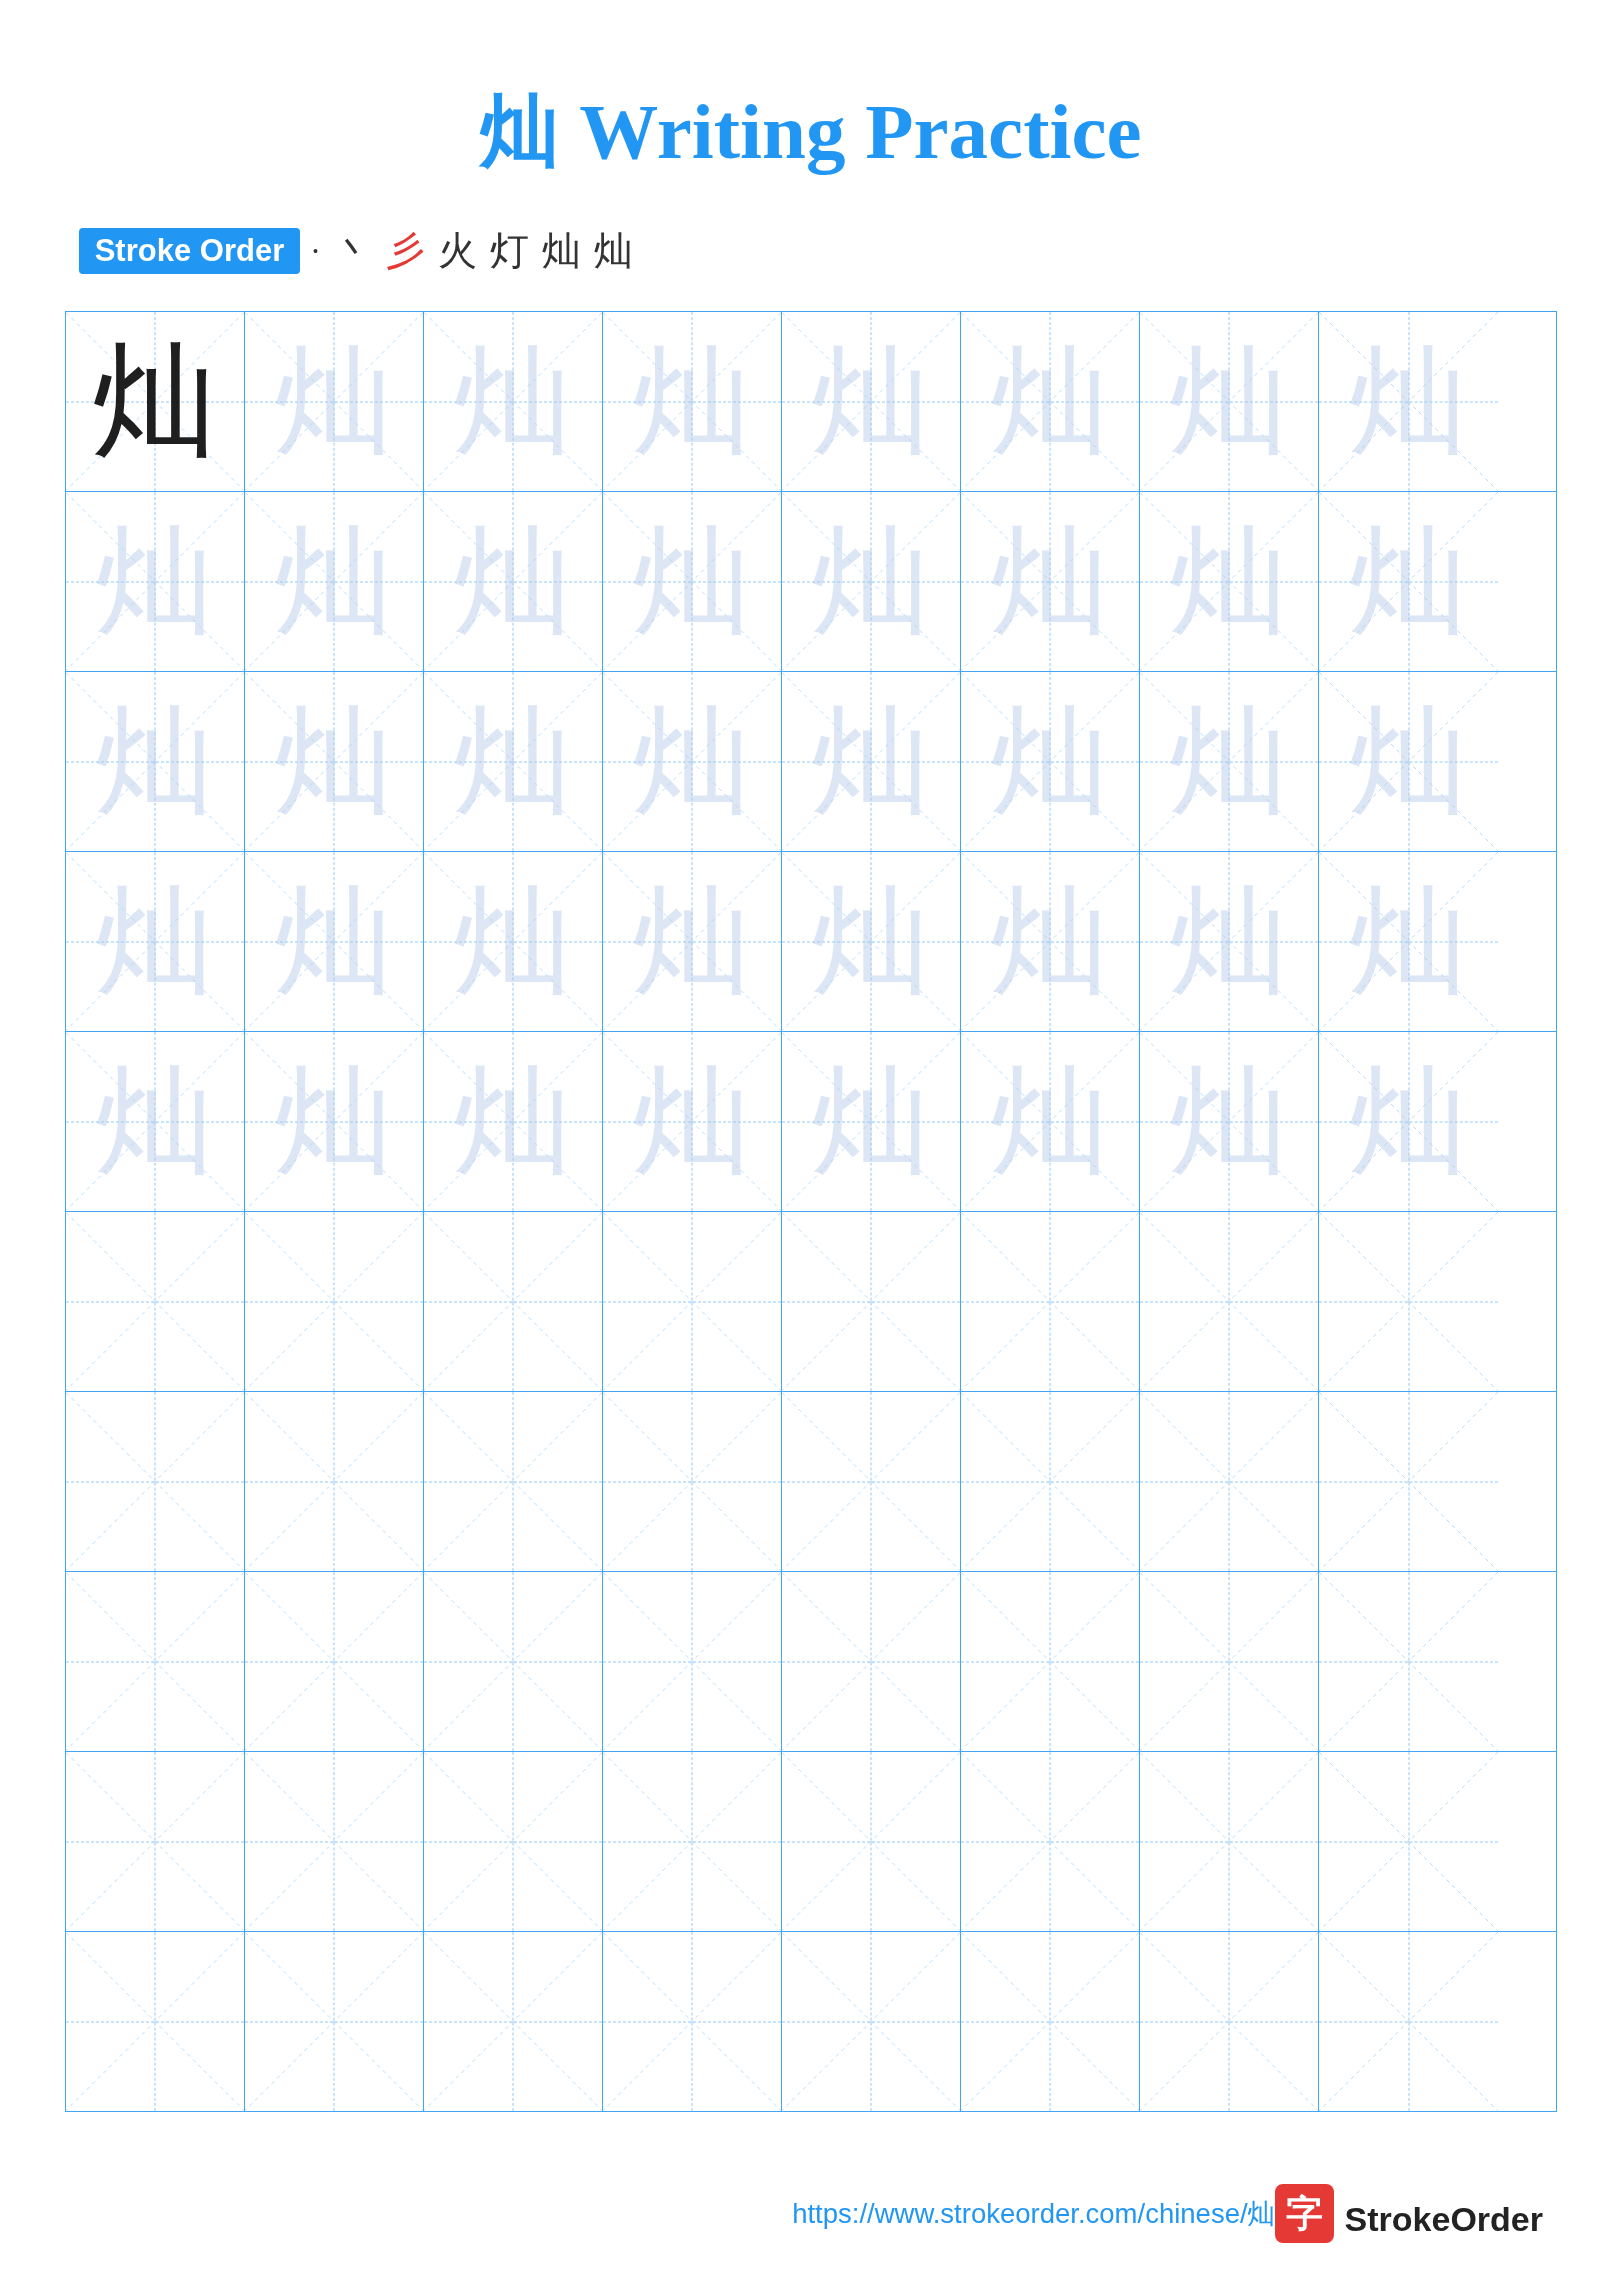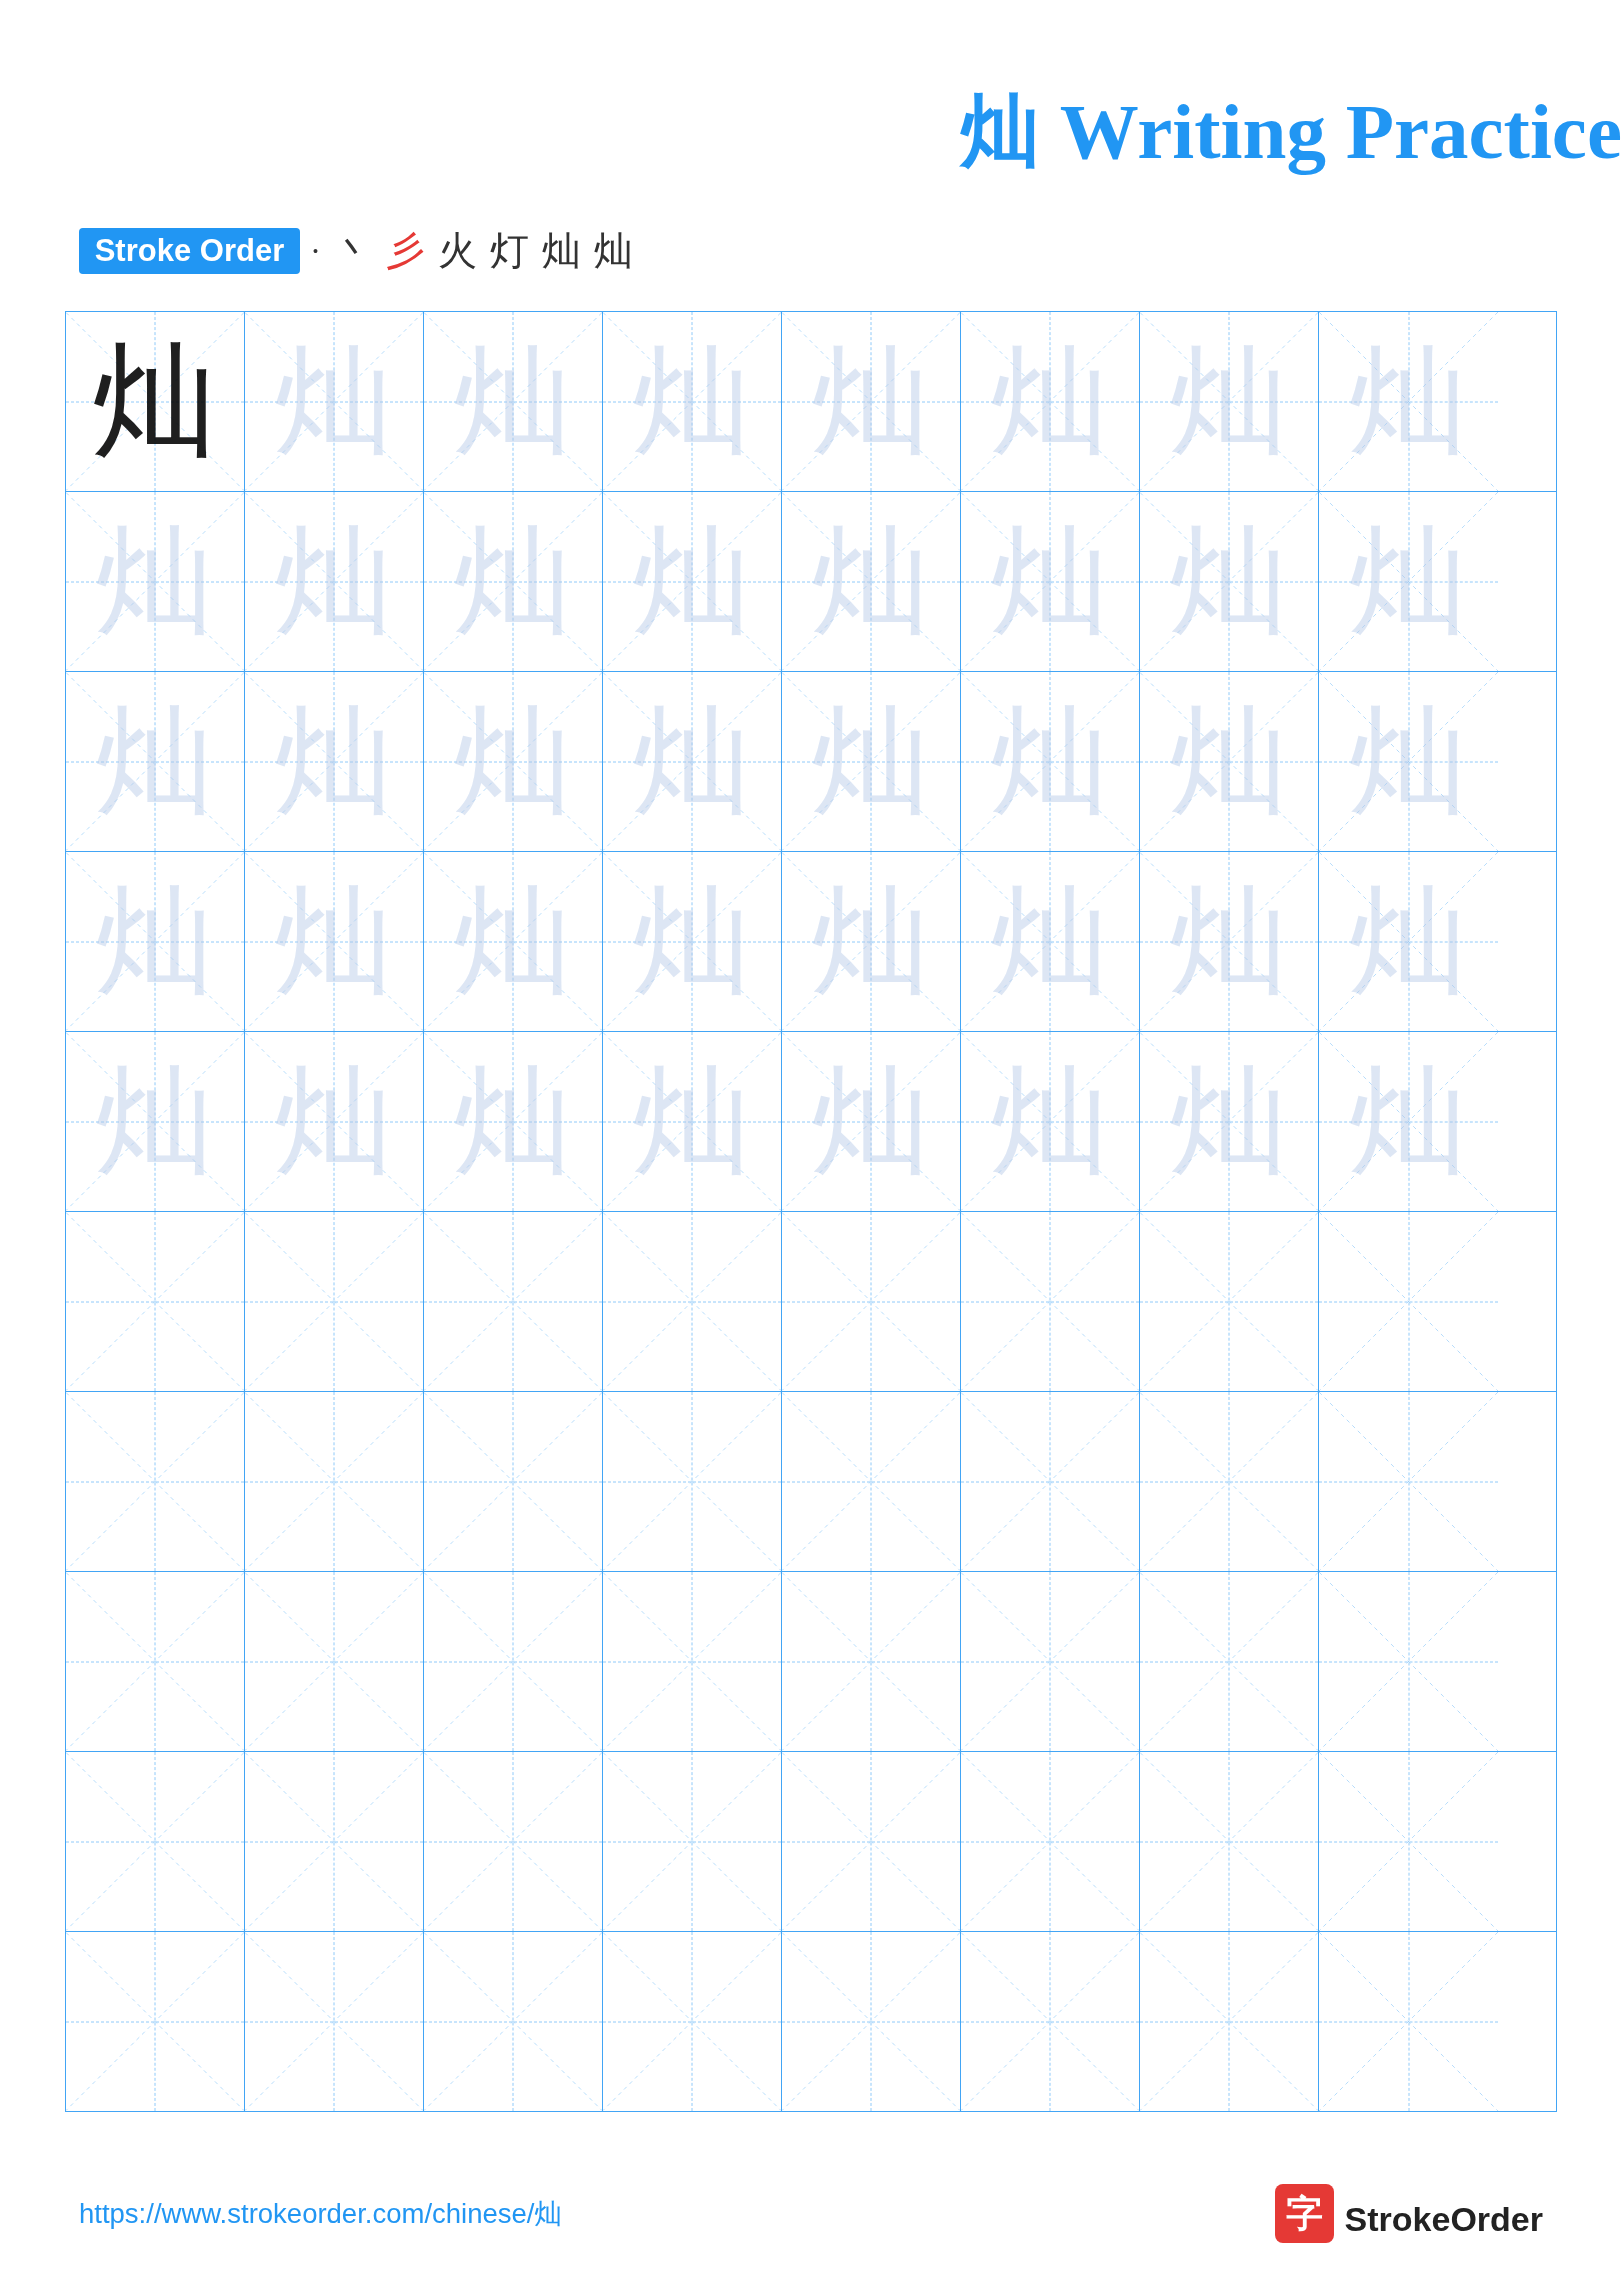--- a/index.html
+++ b/index.html
@@ -6,21 +6,21 @@
 
     body {
       background: #ffffff;
       width: 1622px;
       height: 2295px;
       font-family: serif;
       position: relative;
     }
 
     .page-title {
-      text-align: right;
+      text-align: center;
       padding-top: 79px;
       margin-bottom: 39px;
     }
 
     .title-char {
       color: #2196F3;
       font-size: 79px;
       font-weight: bold;
     }
 
@@ -130,21 +130,21 @@
     }
 
     
     .footer {
       position: absolute;
       bottom: 52px;
       left: 0;
       right: 0;
       display: flex;
       align-items: center;
-      justify-content: space-between;
+      justify-content: flex-end;
       padding: 0 79px;
     }
 
     .footer-url {
       color: #2196F3;
       font-size: 27.5px;
       font-family: sans-serif;
     }
 
     .footer-logo {

